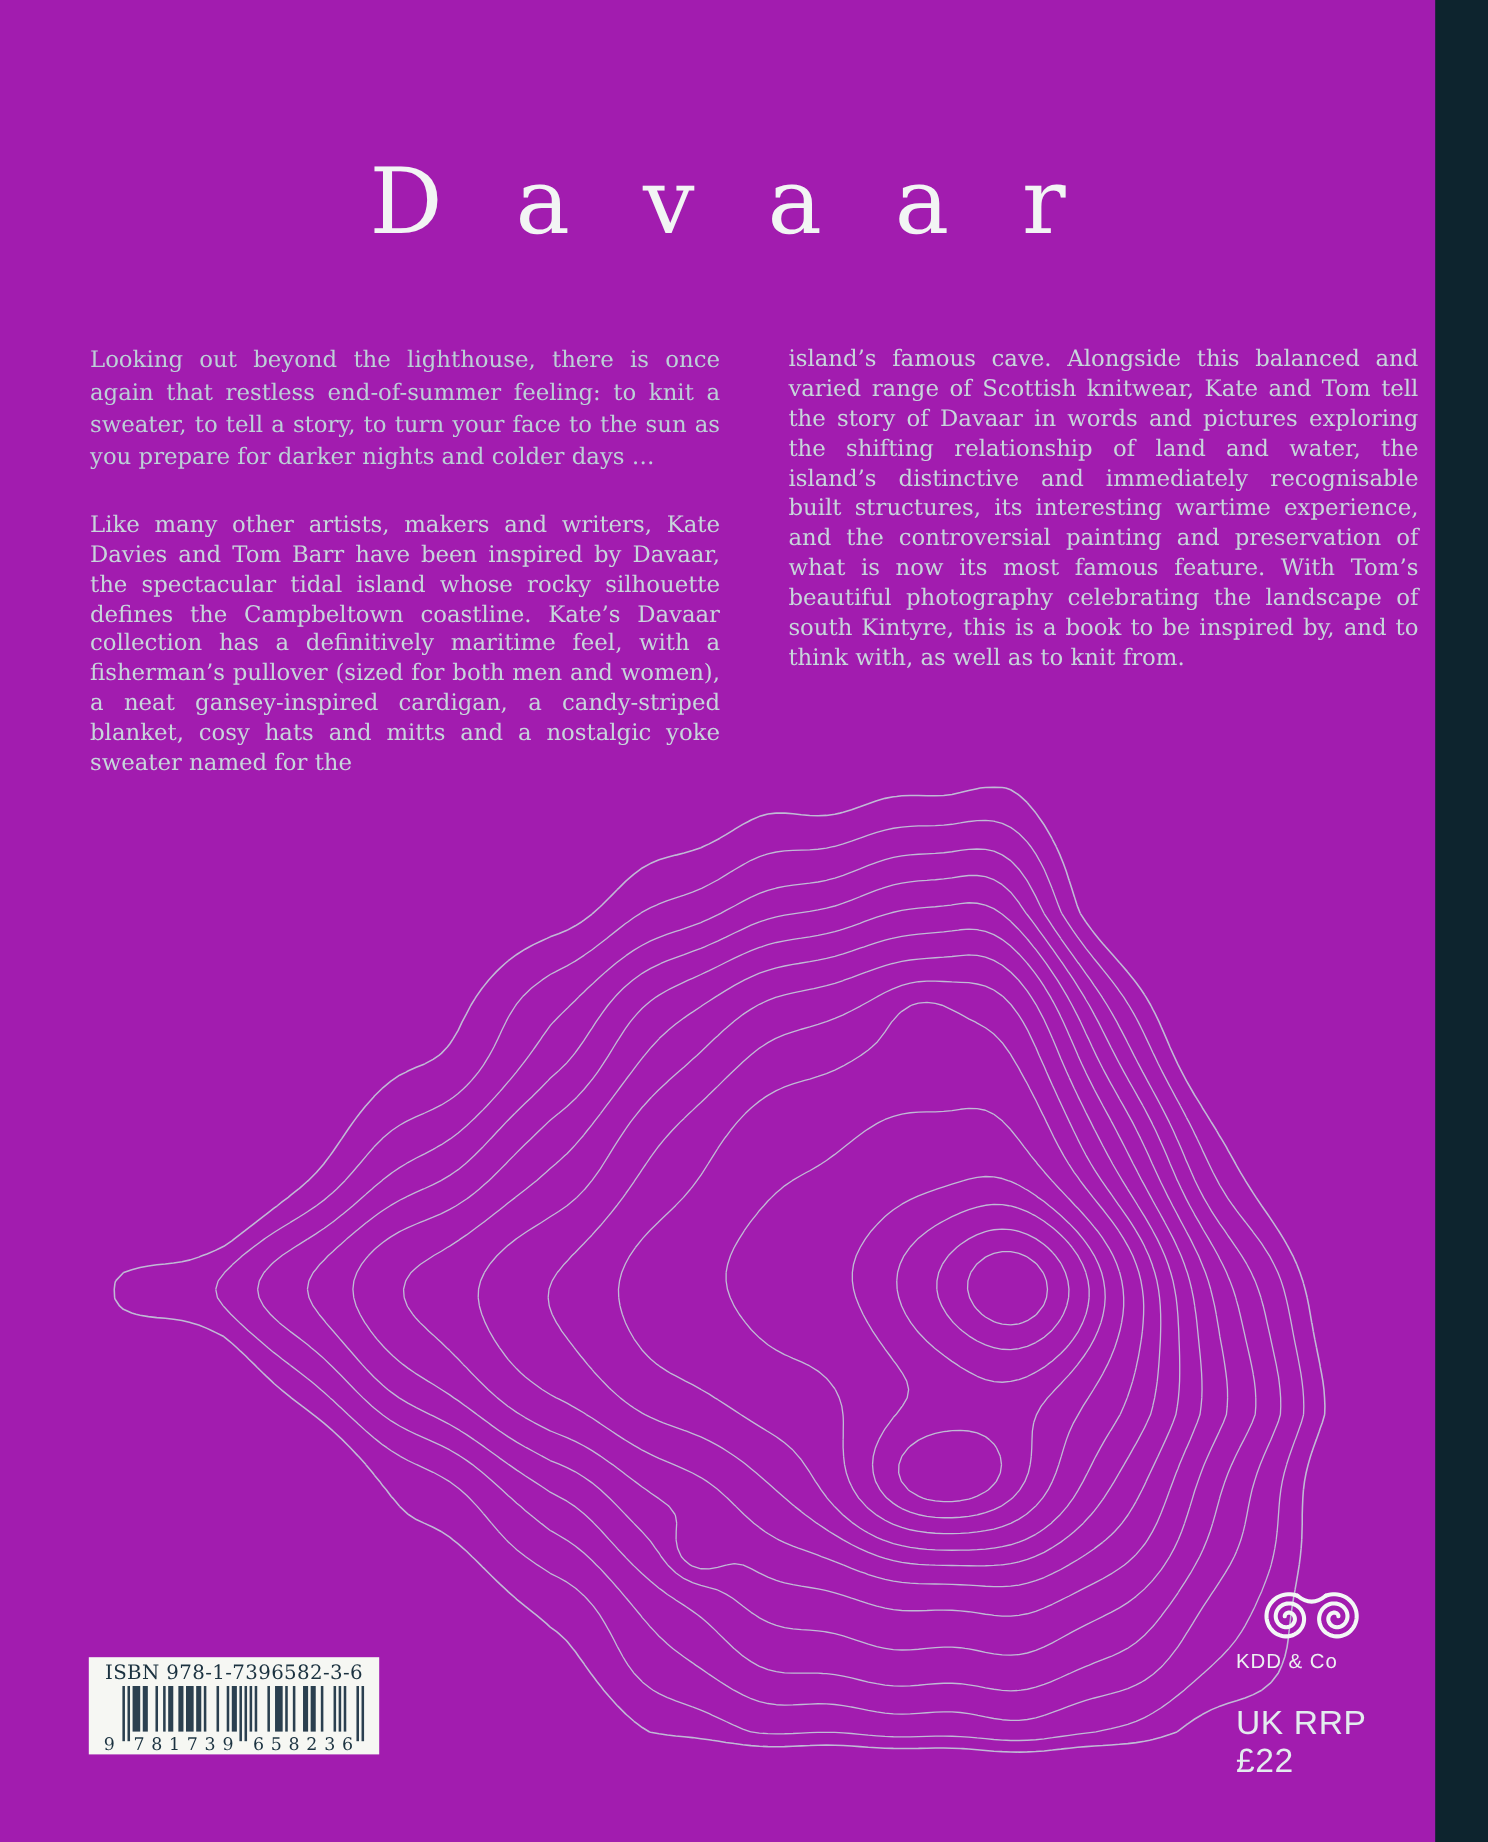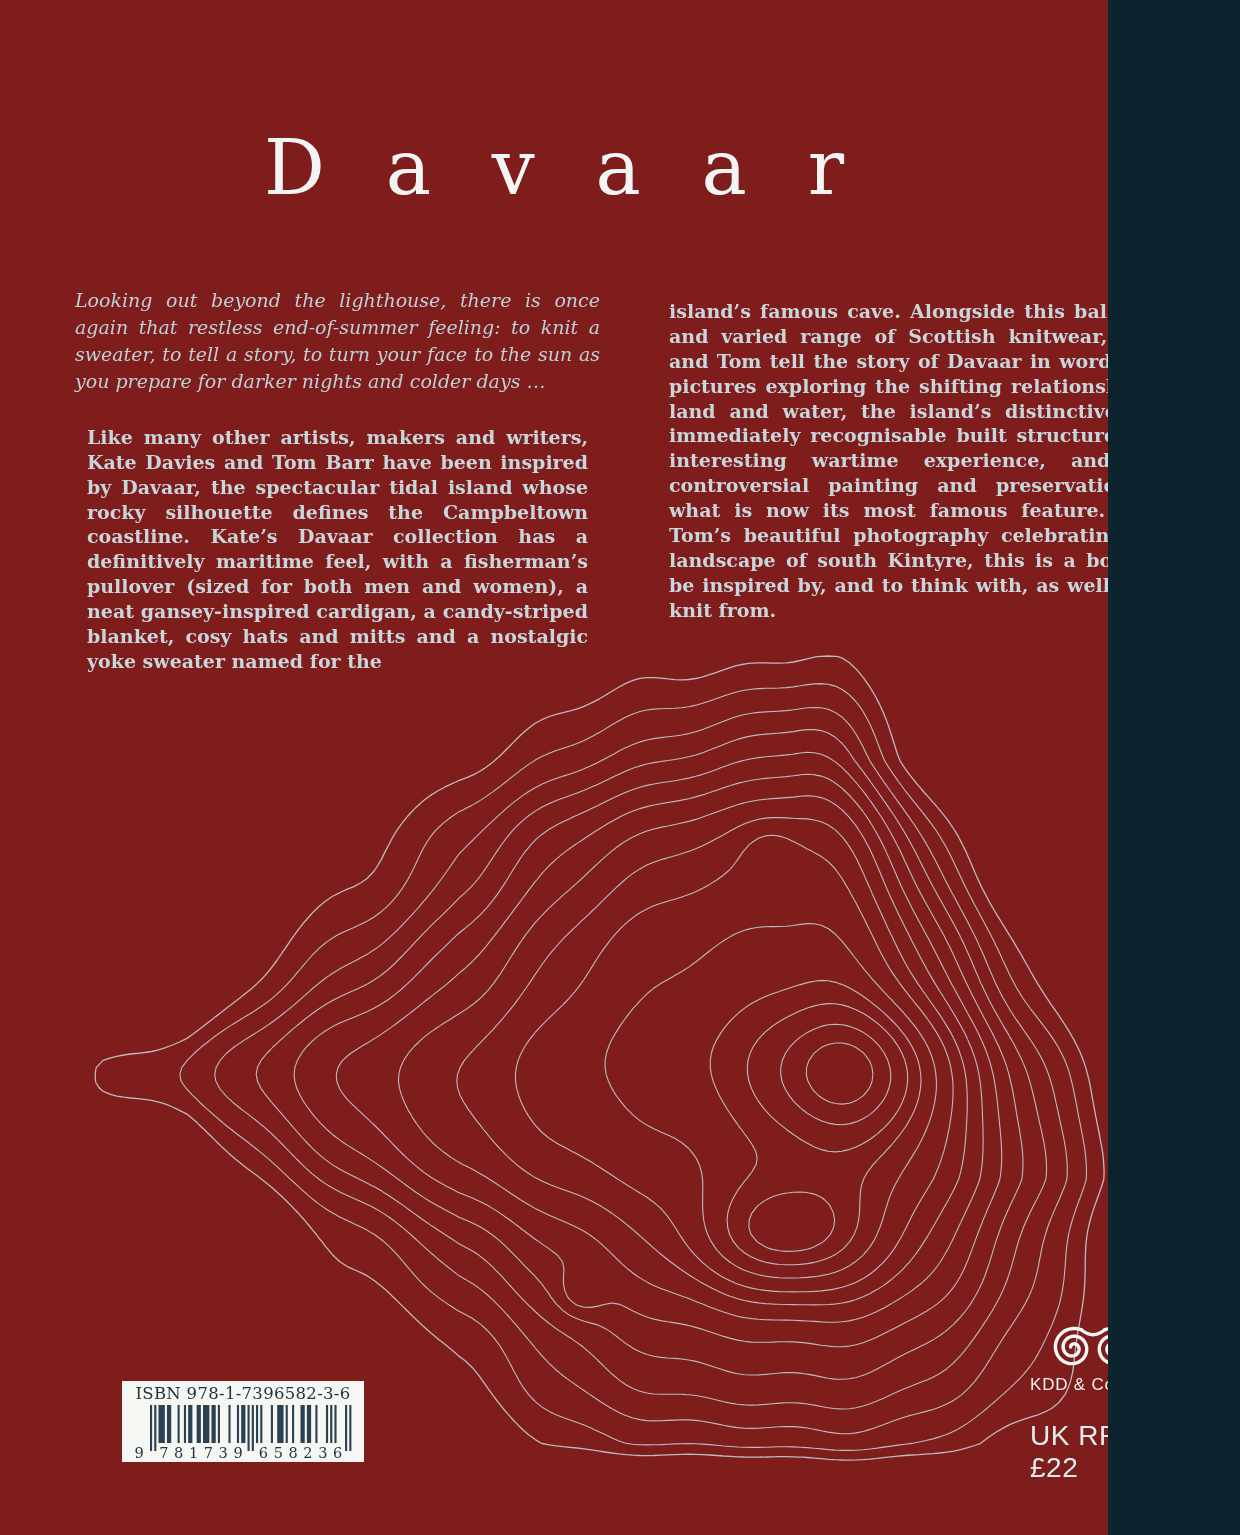--- a/index.html
+++ b/index.html
@@ -1,42 +1,41 @@
 <!DOCTYPE html>
 <html><head>
 <meta charset="utf-8">
 <style>
   html,body{margin:0;padding:0;background:#0d242e;}
   .cover{
     position:relative;
-    width:1108px;height:1535px;
-    background:#7f1d1d;
+    width:1196px;height:1535px;
+    background:#a21caf;
     overflow:hidden;
     font-family:"DejaVu Serif","Liberation Serif",serif;
   }
   .map-svg{position:absolute;left:0;top:0;width:1240px;height:1535px;z-index:1;}
   .title{
     position:absolute;top:130px;left:0;width:100%;margin:0;z-index:2;
     text-align:center;font-weight:400;font-size:76px;line-height:1;
     letter-spacing:0.80em;text-indent:0.80em;
     color:#F2F5F4;
   }
   .col{position:absolute;top:287px;width:525px;z-index:2;color:#C7D6DB;font-size:19px;}
   .col-left{left:75px;}
   .col-right{left:657px;}
   .lede{
-    font-style:italic;margin:0 0 30px 0;line-height:1.42;
+    margin:0 0 30px 0;line-height:1.42;
     text-align:justify;color:#BCD0D7;
   }
-  .body-par{margin:12px;line-height:1.31;text-align:justify;font-weight:bold;}
+  .body-par{margin:0;line-height:1.31;text-align:justify;}
   .outro{font-style:italic;margin:28px 0 0 0;line-height:1.4;color:#BCD0D7;}
   .barcode-box{
     position:absolute;left:74px;top:1381px;width:242px;height:81px;z-index:3;
     background:#F6F7F3;
-    margin-left:48px;
   }
   .isbn-label{
     position:absolute;top:3px;left:0;right:0;text-align:center;
     font-size:16.5px;letter-spacing:0.3px;color:#1B3240;
   }
   .barcode-svg{position:absolute;left:0;top:20px;width:242px;height:61px;}
   .publisher{
     position:absolute;left:1030px;top:1322px;width:126px;z-index:3;
     text-align:left;color:#F3F7F6;
     font-family:"Liberation Sans","DejaVu Sans",sans-serif;

